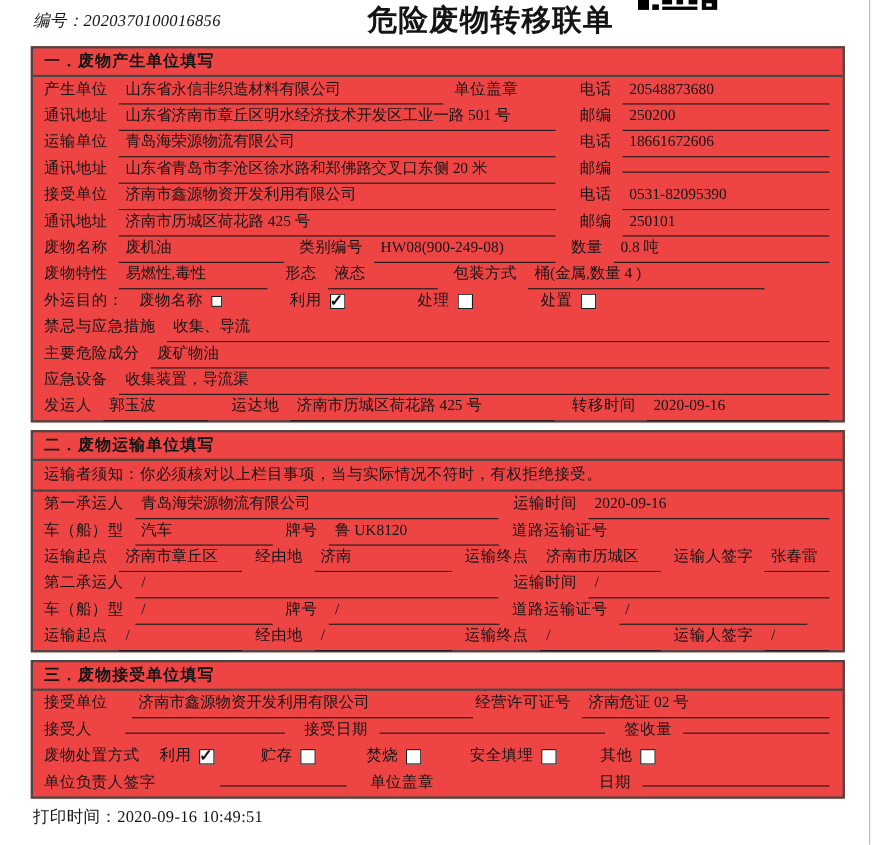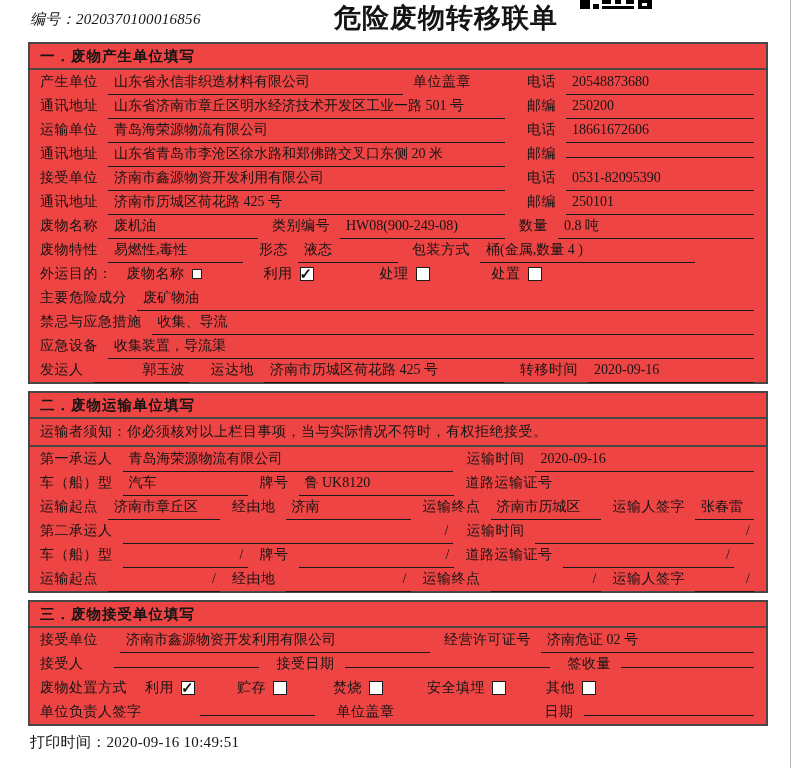--- a/index.html
+++ b/index.html
@@ -14,21 +14,21 @@
   .title { position:absolute; left:334px; top:0px; font-size:27px; font-weight:bold; letter-spacing:1px; font-family:"Liberation Serif","DejaVu Serif",serif; }
   .qr { position:absolute; left:580px; top:0px; }
   .box { margin:0 28px 7px 28px; border:2px solid #474747; background:#ef4444; }
   .sec-h { font-weight:bold; font-size:14.5px; letter-spacing:1px; line-height:20px; padding:2px 10px 2px 10px; border-bottom:2px solid #474747; }
   .notice { padding:0 10px; height:26px; line-height:26px; border-bottom:2px solid #474747; letter-spacing:0.5px; }
   .row { display:flex; align-items:baseline; height:24px; line-height:23px; padding:0 12px 0 10px; white-space:nowrap; }
   .row > * + * { margin-left:10px; }
   .lbl { flex:0 0 auto; letter-spacing:0.5px; }
   .u { border-bottom:1px solid #1a1a1a; padding:0 4px 1px 6px; flex:0 0 auto; min-width:28px; box-sizing:border-box; overflow:hidden; }
   .grow { flex:1 1 auto; }
-  .c { text-align:right; }
+  .c { text-align:left; }
   .chk { width:12px; height:12px; border:1px solid #1a1a1a; flex:0 0 auto; align-self:center; position:relative; margin-left:7px; background:#fff; }
   .chk.small { width:8px; height:8px; }
   .chk.checked::after { content:"✓"; position:absolute; left:-1px; top:-5px; font-size:15px; font-weight:bold; color:#111; }
   .print-line { margin:5px 0 0 30px; font-size:15px; letter-spacing:0.3px; }
 </style>
 </head>
 <body>
 
 <div class="page">
   <div class="scan-edge"></div>
@@ -118,27 +118,27 @@
       <span class="chk small"></span>
       <span class="lbl" style="margin-left:62px">利用</span>
       <span class="chk checked"></span>
       <span class="lbl" style="margin-left:66px">处理</span>
       <span class="chk"></span>
       <span class="lbl" style="margin-left:62px">处置</span>
       <span class="chk"></span>
     </div>
 
     <div class="row">
+      <span class="lbl">禁忌与应急措施</span>
+      <span class="u grow">收集、导流</span>
+    </div>
+
+    <div class="row">
       <span class="lbl">主要危险成分</span>
       <span class="u grow">废矿物油</span>
-    </div>
-
-    <div class="row">
-      <span class="lbl">禁忌与应急措施</span>
-      <span class="u grow">收集、导流</span>
     </div>
 
     <div class="row">
       <span class="lbl">应急设备</span>
       <span class="u grow">收集装置，导流渠</span>
     </div>
 
     <div class="row">
       <span class="lbl">发运人</span>
       <span class="u c" style="width:95px">郭玉波</span>
@@ -206,21 +206,21 @@
       <span class="u grow c">/</span>
     </div>
   </div>
 
   <div class="box">
     <div class="sec-h">三．废物接受单位填写</div>
 
     <div class="row">
       <span class="lbl">接受单位</span>
       <span class="u" style="width:310px;margin-left:22px">济南市鑫源物资开发利用有限公司</span>
-      <span class="lbl" style="margin-left:14px">经营许可证号</span>
+      <span class="lbl" style="margin-left:2px">经营许可证号</span>
       <span class="u grow">济南危证 02 号</span>
     </div>
 
     <div class="row">
       <span class="lbl">接受人</span>
       <span class="u" style="width:145px;margin-left:30px"></span>
       <span class="lbl" style="margin-left:18px">接受日期</span>
       <span class="u" style="width:205px"></span>
       <span class="lbl" style="margin-left:18px">签收量</span>
       <span class="u grow"></span>

